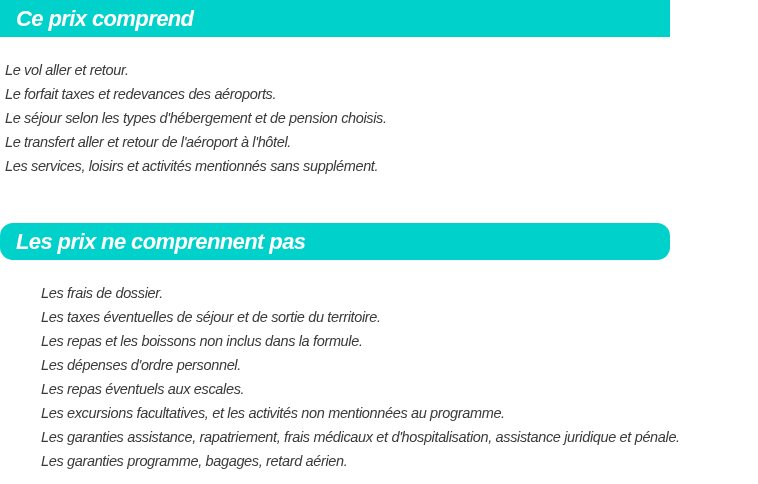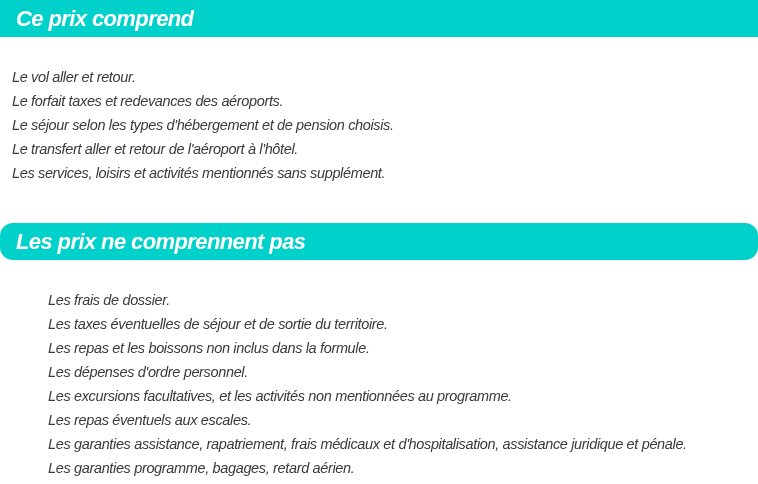--- a/index.html
+++ b/index.html
@@ -10,37 +10,37 @@
     body {
       width: 758px;
       height: 484px;
       overflow: hidden;
       position: relative;
       font-family: "DejaVu Sans", "Liberation Sans", sans-serif;
     }
     .section-header {
       position: absolute;
       left: 0;
-      width: 758px;
+      width: 670px;
       height: 37px;
       background: #00d1ca;
       color: #ffffff;
       font-style: italic;
       font-weight: bold;
       font-size: 22px;
       line-height: 37px;
       box-sizing: border-box;
       padding-left: 16px;
       letter-spacing: -0.6px;
       font-family: "Liberation Sans", sans-serif;
     }
     .list {
       position: absolute;
       left: 0;
-      margin: 12px;
+      margin: 5px;
       padding: 0;
       list-style: none;
     }
     .list li {
       height: 24px;
       line-height: 24px;
       font-style: italic;
       font-size: 14.5px;
       color: #3a3a3a;
       letter-spacing: -0.35px;
@@ -69,17 +69,17 @@
 
 <div id="header2" class="section-header">
   <span>Les prix ne comprennent pas</span>
 </div>
 
 <ul id="list2" class="list">
   <li>Les frais de dossier.</li>
   <li>Les taxes éventuelles de séjour et de sortie du territoire.</li>
   <li>Les repas et les boissons non inclus dans la formule.</li>
   <li>Les dépenses d'ordre personnel.</li>
+  <li>Les repas éventuels aux escales.</li>
   <li>Les excursions facultatives, et les activités non mentionnées au programme.</li>
-  <li>Les repas éventuels aux escales.</li>
   <li>Les garanties assistance, rapatriement, frais médicaux et d'hospitalisation, assistance juridique et pénale.</li>
   <li>Les garanties programme, bagages, retard aérien.</li>
 </ul>
 
 </body></html>

